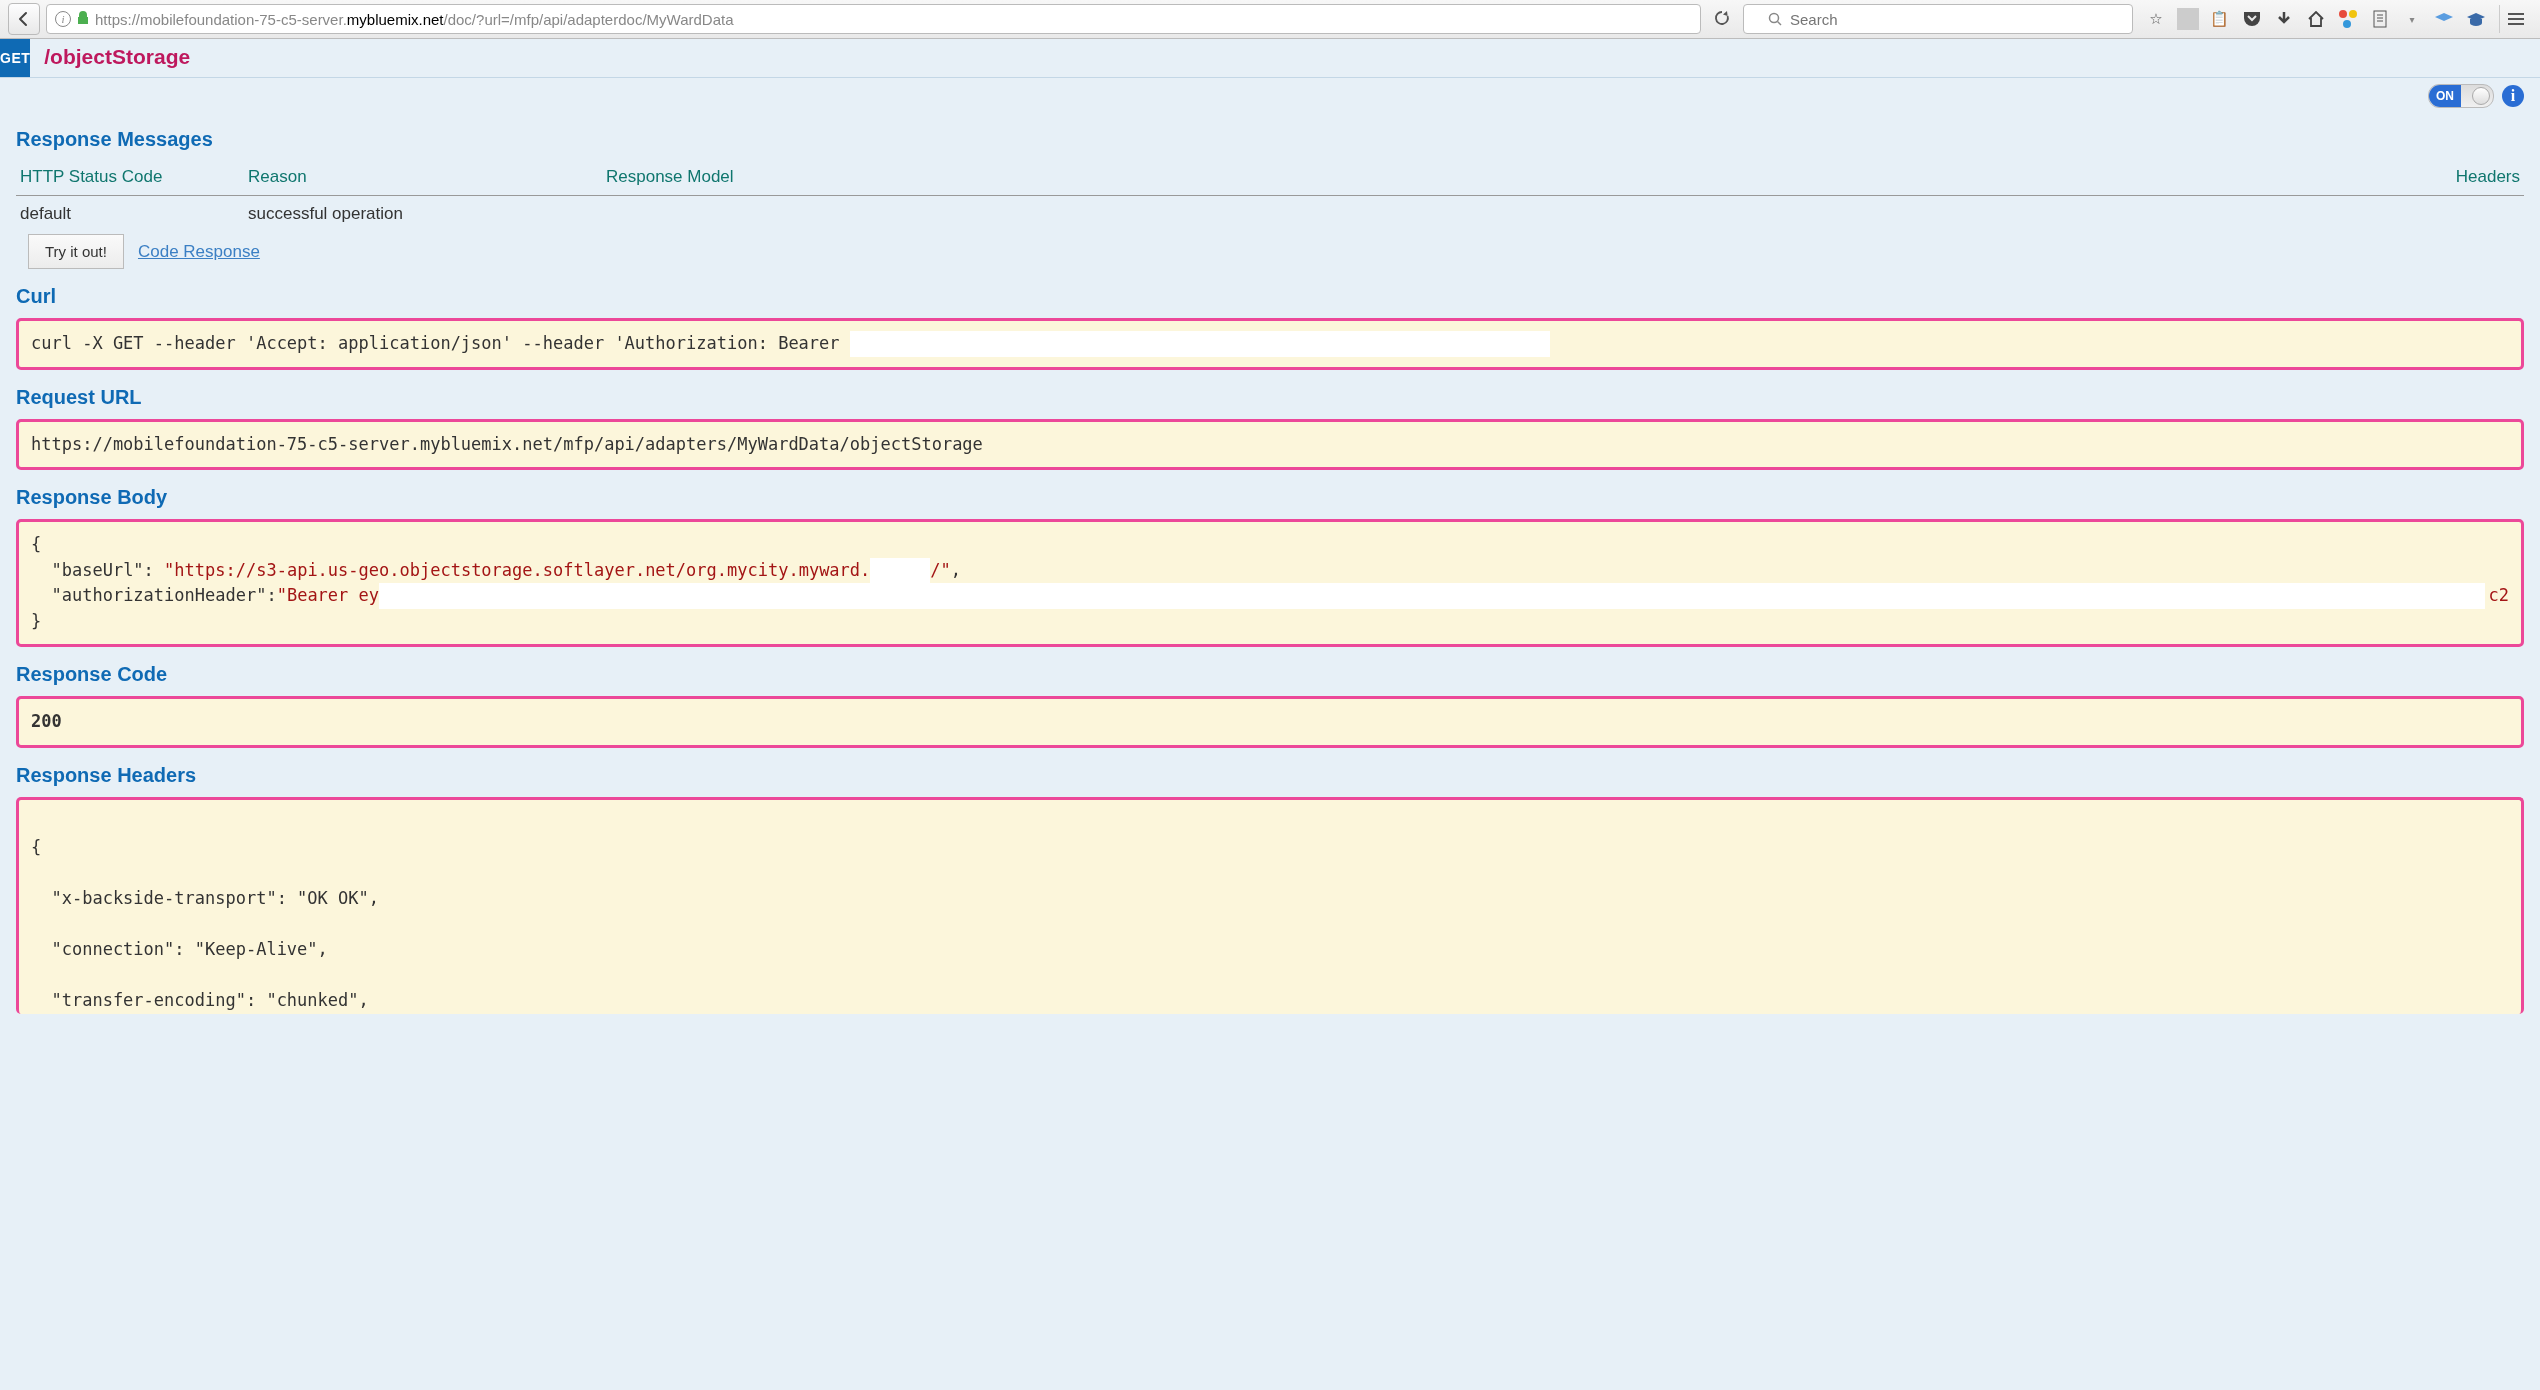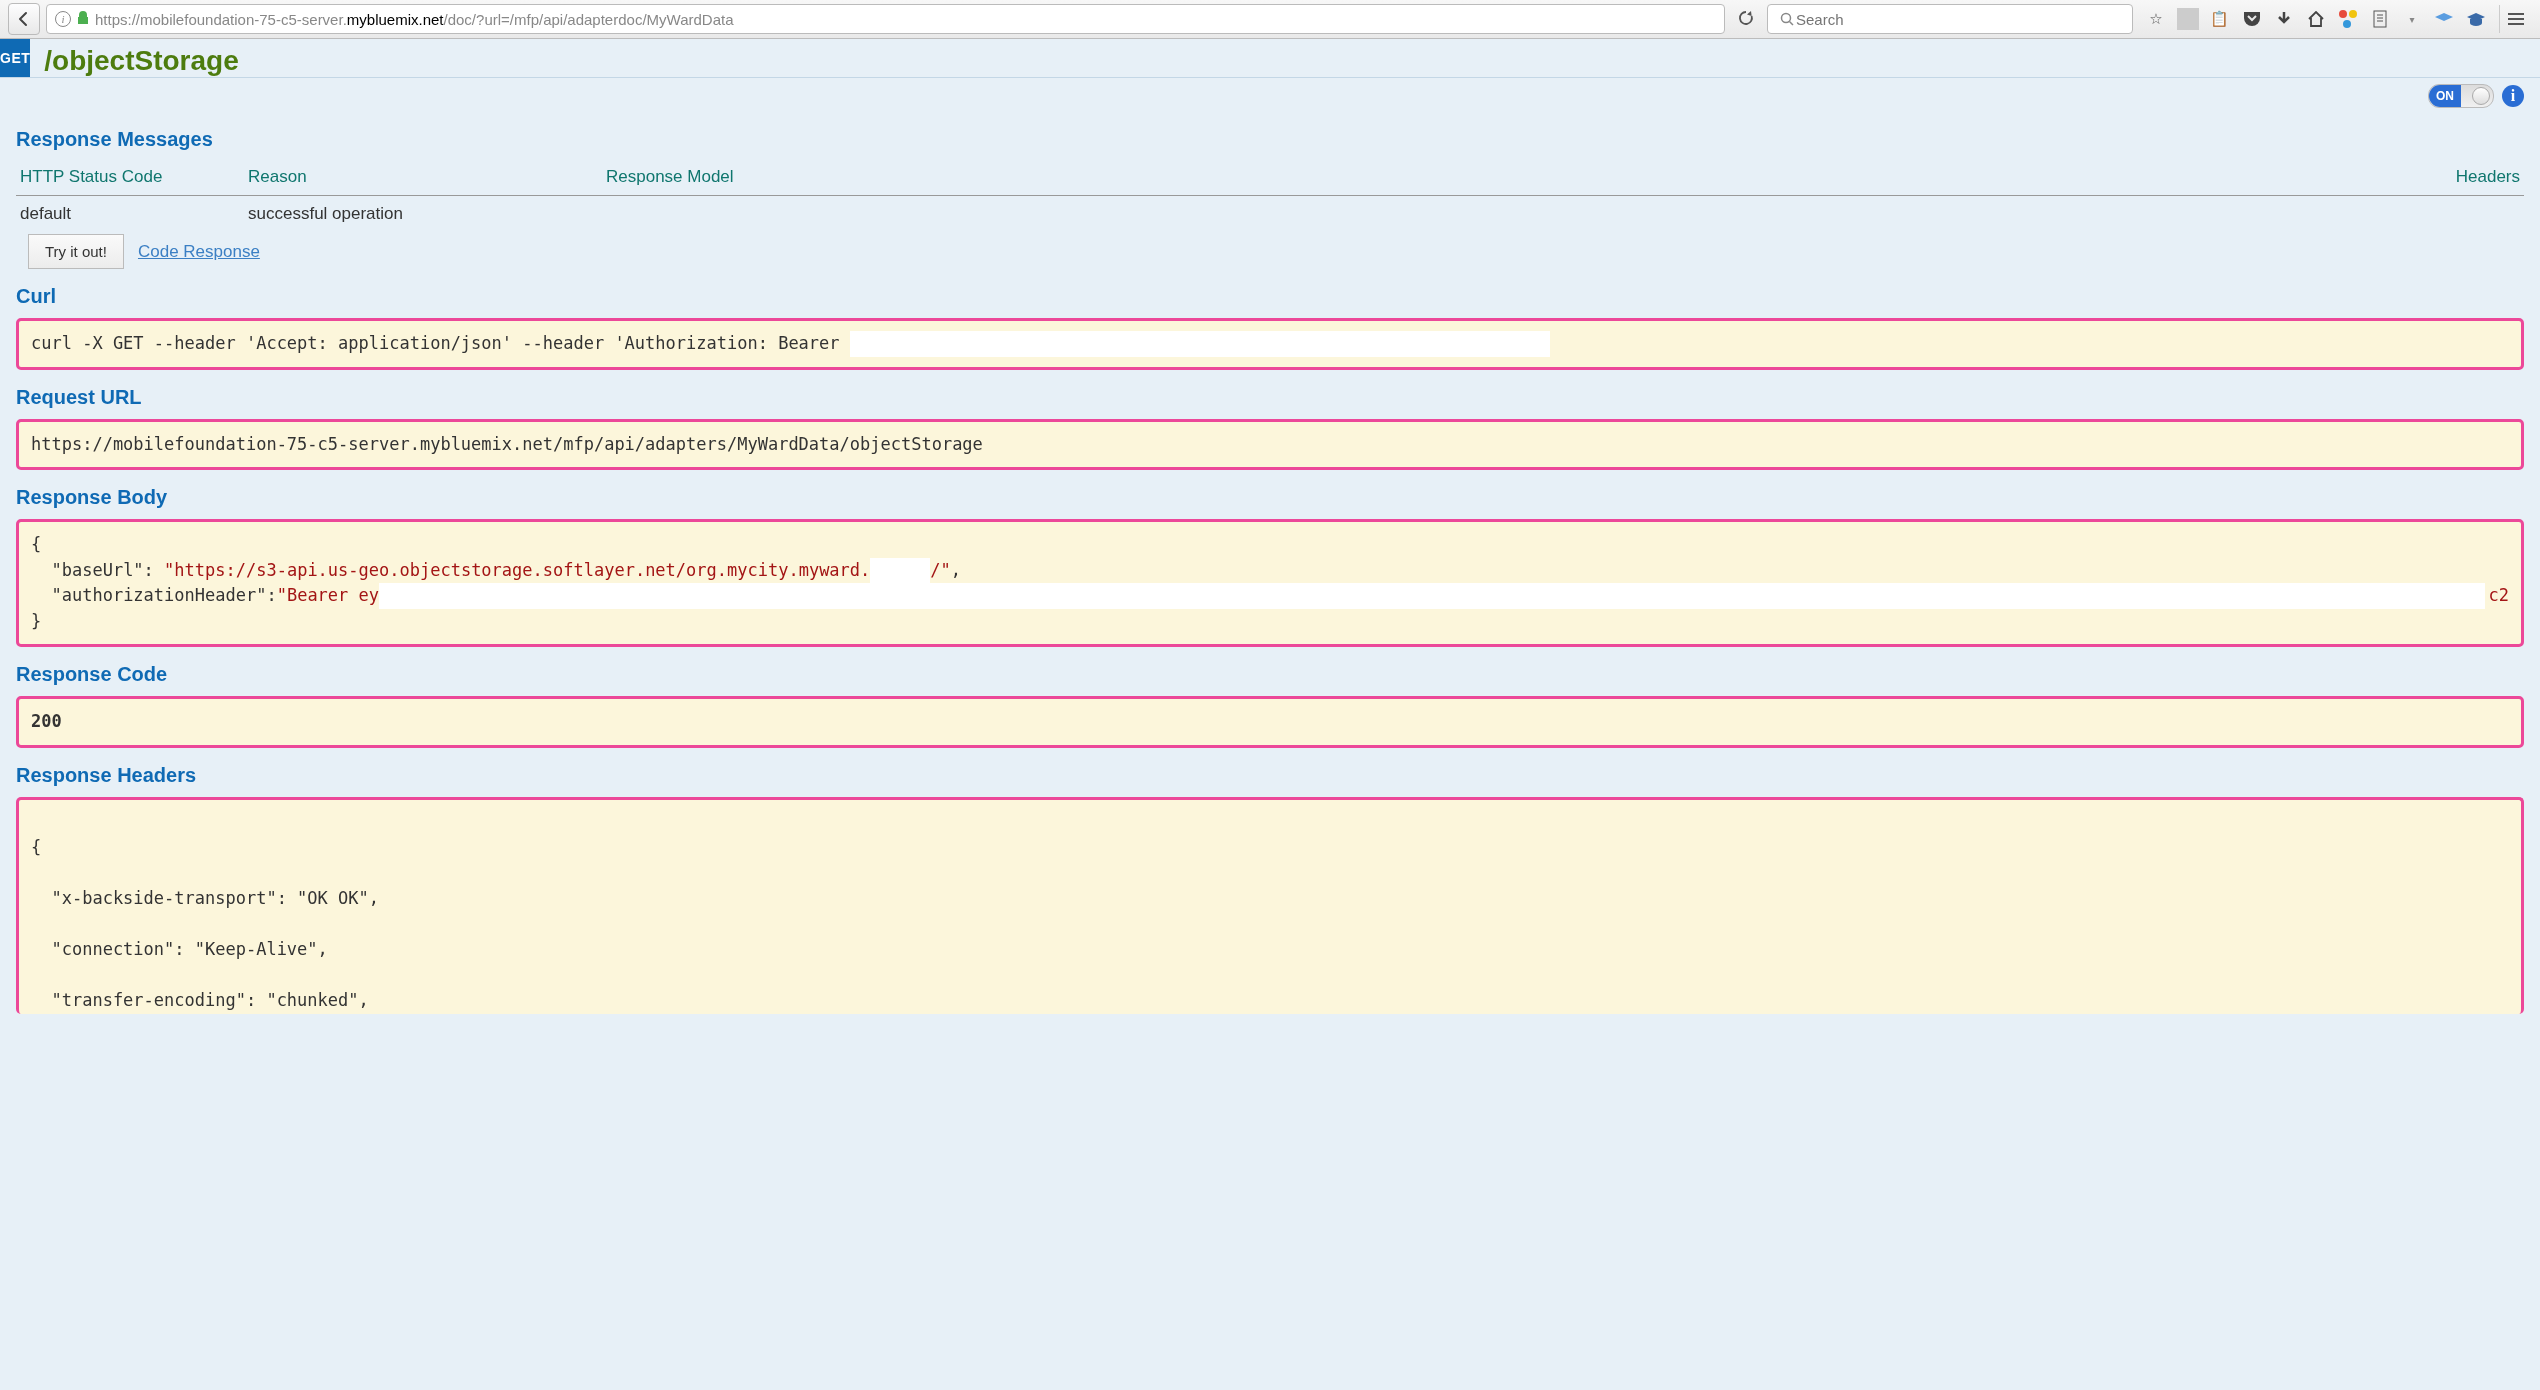--- a/index.html
+++ b/index.html
@@ -4,32 +4,32 @@
 <style>
   html,body{margin:0;padding:0;font-family:-apple-system,BlinkMacSystemFont,"Segoe UI",Helvetica,Arial,sans-serif;color:#333;background:#fff;}
   
   .chrome-bar{display:flex;align-items:center;gap:6px;height:38px;padding:0 8px;background:linear-gradient(#f7f7f7,#e9e9e9);border-bottom:1px solid #bcbcbc;font-size:15px;}
   .nav-btn{width:30px;height:30px;border:1px solid #bbb;border-radius:4px;display:flex;align-items:center;justify-content:center;background:linear-gradient(#fdfdfe,#e8e8e8);cursor:pointer;color:#555;}
   .url-box{flex:1;display:flex;align-items:center;gap:6px;height:28px;border:1px solid #bbb;border-radius:4px;background:#fff;padding:0 8px;min-width:0;}
   .url-text{white-space:nowrap;overflow:hidden;text-overflow:ellipsis;font-size:15px;}
   .url-text .gray{color:#888;}
   .url-text .black{color:#000;}
   .reload{padding:0 6px;color:#444;cursor:pointer;}
-  .search-box{width:340px;display:flex;align-items:center;height:28px;border:1px solid #bbb;border-radius:4px;background:#fff;padding:0 12px;}
+  .search-box{width:340px;display:flex;align-items:center;gap:6px;height:28px;border:1px solid #bbb;border-radius:4px;background:#fff;padding:0 24px;}
   .search-box input{border:none;outline:none;flex:1;font-size:15px;color:#888;}
   .tool-icons{display:flex;align-items:center;gap:10px;padding:0 6px;}
   .tool-icons span{color:#555;display:inline-flex;align-items:center;justify-content:center;width:22px;height:22px;}
   .sep{width:1px;height:22px;background:#ccc;}
   .hamburger{width:32px;height:28px;border-left:1px solid #ccc;display:flex;align-items:center;justify-content:center;}
 
   
   .page{background:#e7f0f7;min-height:calc(100vh - 38px);}
   .op-header{display:flex;align-items:stretch;border-bottom:1px solid #c4d7e6;background:#e7f0f7;height:38px;}
   .method-badge{background:#0f6ab4;color:#fff;font-weight:700;font-size:14px;padding:0 0;display:flex;align-items:center;letter-spacing:0.5px;}
-  .op-path{font-size:28px;font-weight:700;padding:6px 14px;color:#4d7c0f;}
+  .op-path{font-size:21px;font-weight:700;padding:6px 14px;color:#be185d;}
   .toggle-row{display:flex;justify-content:flex-end;align-items:center;padding:6px 16px 0;}
   .toggle{width:64px;height:22px;border-radius:11px;background:linear-gradient(#dcdcdc,#f0f0f0);border:1px solid #bbb;position:relative;display:flex;align-items:flex-start;}
   .toggle .on-side{background:#2a6dd4;color:#fff;font-size:12px;font-weight:700;height:100%;width:50%;border-radius:11px 0 0 11px;display:flex;align-items:center;justify-content:center;}
   .toggle .knob{position:absolute;right:3px;top:2px;width:18px;height:18px;border-radius:50%;background:linear-gradient(#fff,#ddd);border:1px solid #aaa;box-sizing:border-box;}
   .info-i{width:22px;height:22px;margin-left:8px;border-radius:50%;background:#2a6dd4;color:#fff;display:flex;align-items:center;justify-content:center;font-weight:bold;font-family:Georgia,serif;}
   .content{padding:4px 16px 30px;}
   h4.section{color:#0f6ab4;font-size:20px;font-weight:700;margin:16px 0 10px;}
   table.msgs{width:100%;border-collapse:collapse;font-size:17px;}
   table.msgs th{font-weight:400;color:#0f766e;text-align:left;padding:6px 4px 8px;border-bottom:1px solid #999;}
   table.msgs td{padding:8px 4px;color:#333;}

